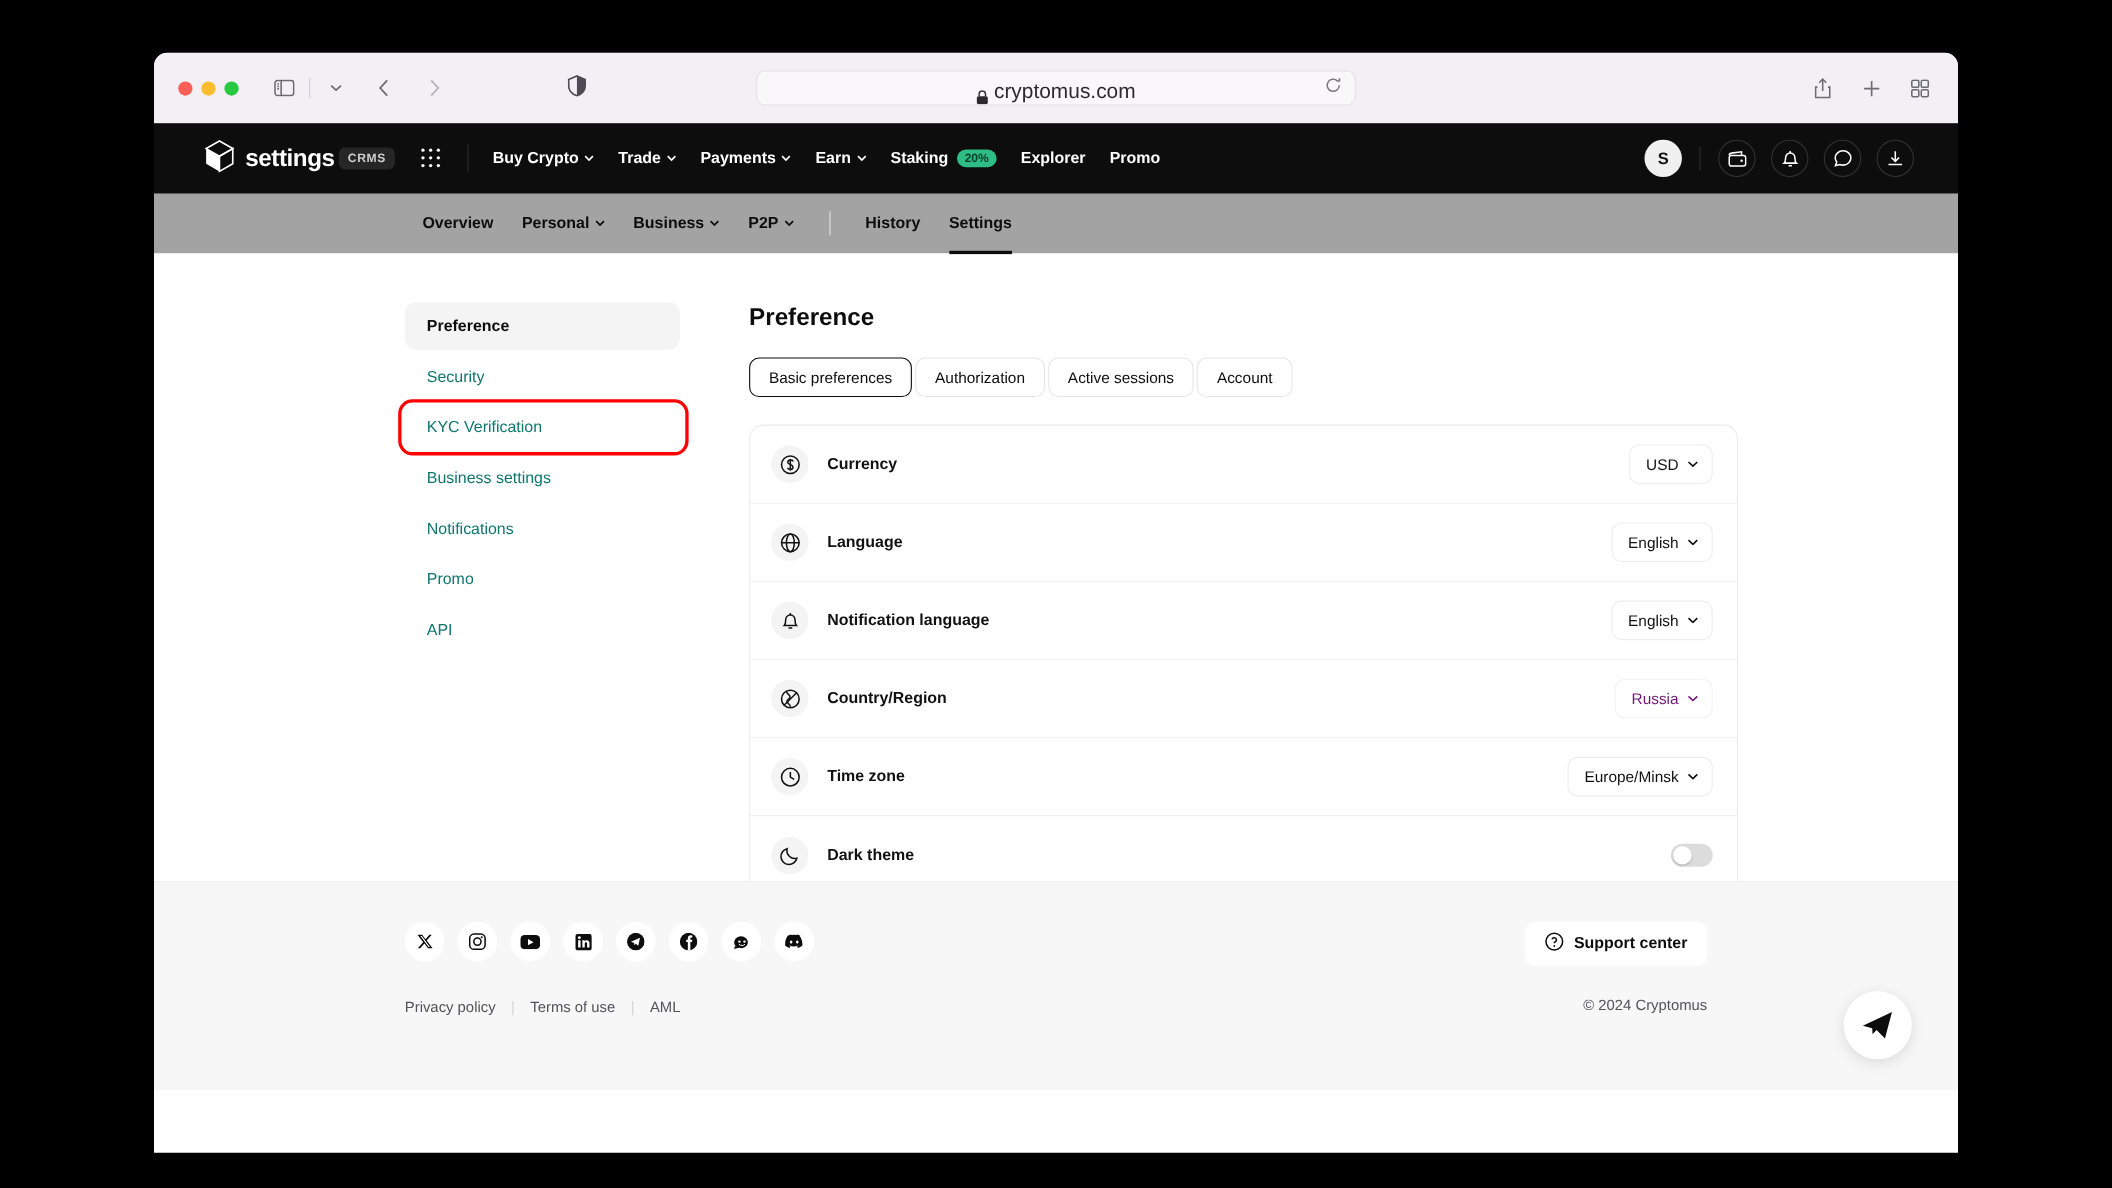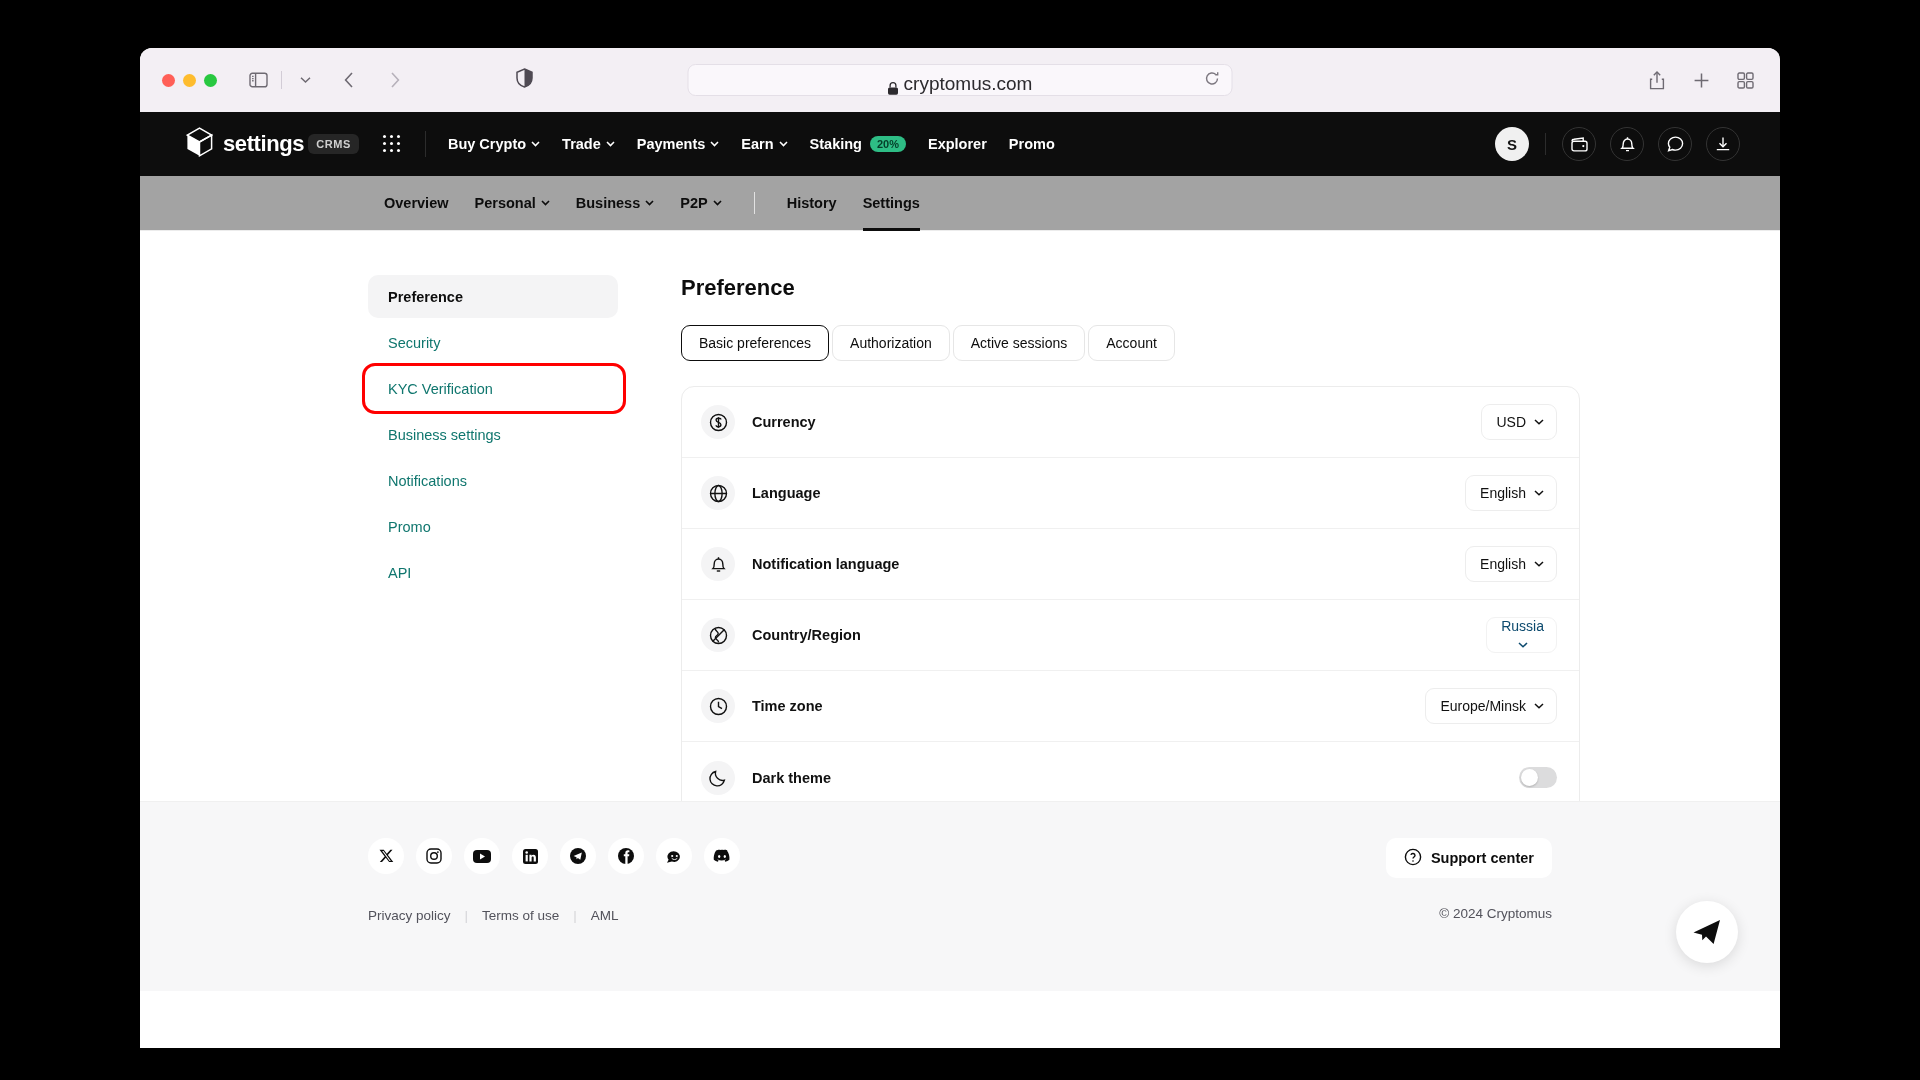--- a/index.html
+++ b/index.html
@@ -207,21 +207,21 @@
   }
   .row-label { margin-left: 17px; font-size: 14.5px; font-weight: 600; color: #111; }
   .row-ctl { margin-left: auto; }
   .select {
     height: 36px; padding: 0 12px 0 14px;
     border: 1px solid #ededed; border-radius: 9px;
     display: flex; align-items: center; gap: 8px;
     font-size: 14px; color: #111; background: #fff;
     white-space: nowrap;
   }
-  .select.disabled { color: #0c4a6e; border-color: #f2f2f2; flex-direction: column; }
+  .select.disabled { color: #701a75; border-color: #f2f2f2; }
   .toggle {
     width: 38px; height: 21px; border-radius: 11px;
     background: #dcdcdd; position: relative;
   }
   .toggle .knob {
     position: absolute; top: 2px; left: 2px;
     width: 17px; height: 17px; border-radius: 50%;
     background: #fff; box-shadow: 0 1px 2px rgba(0,0,0,.2);
   }
 

